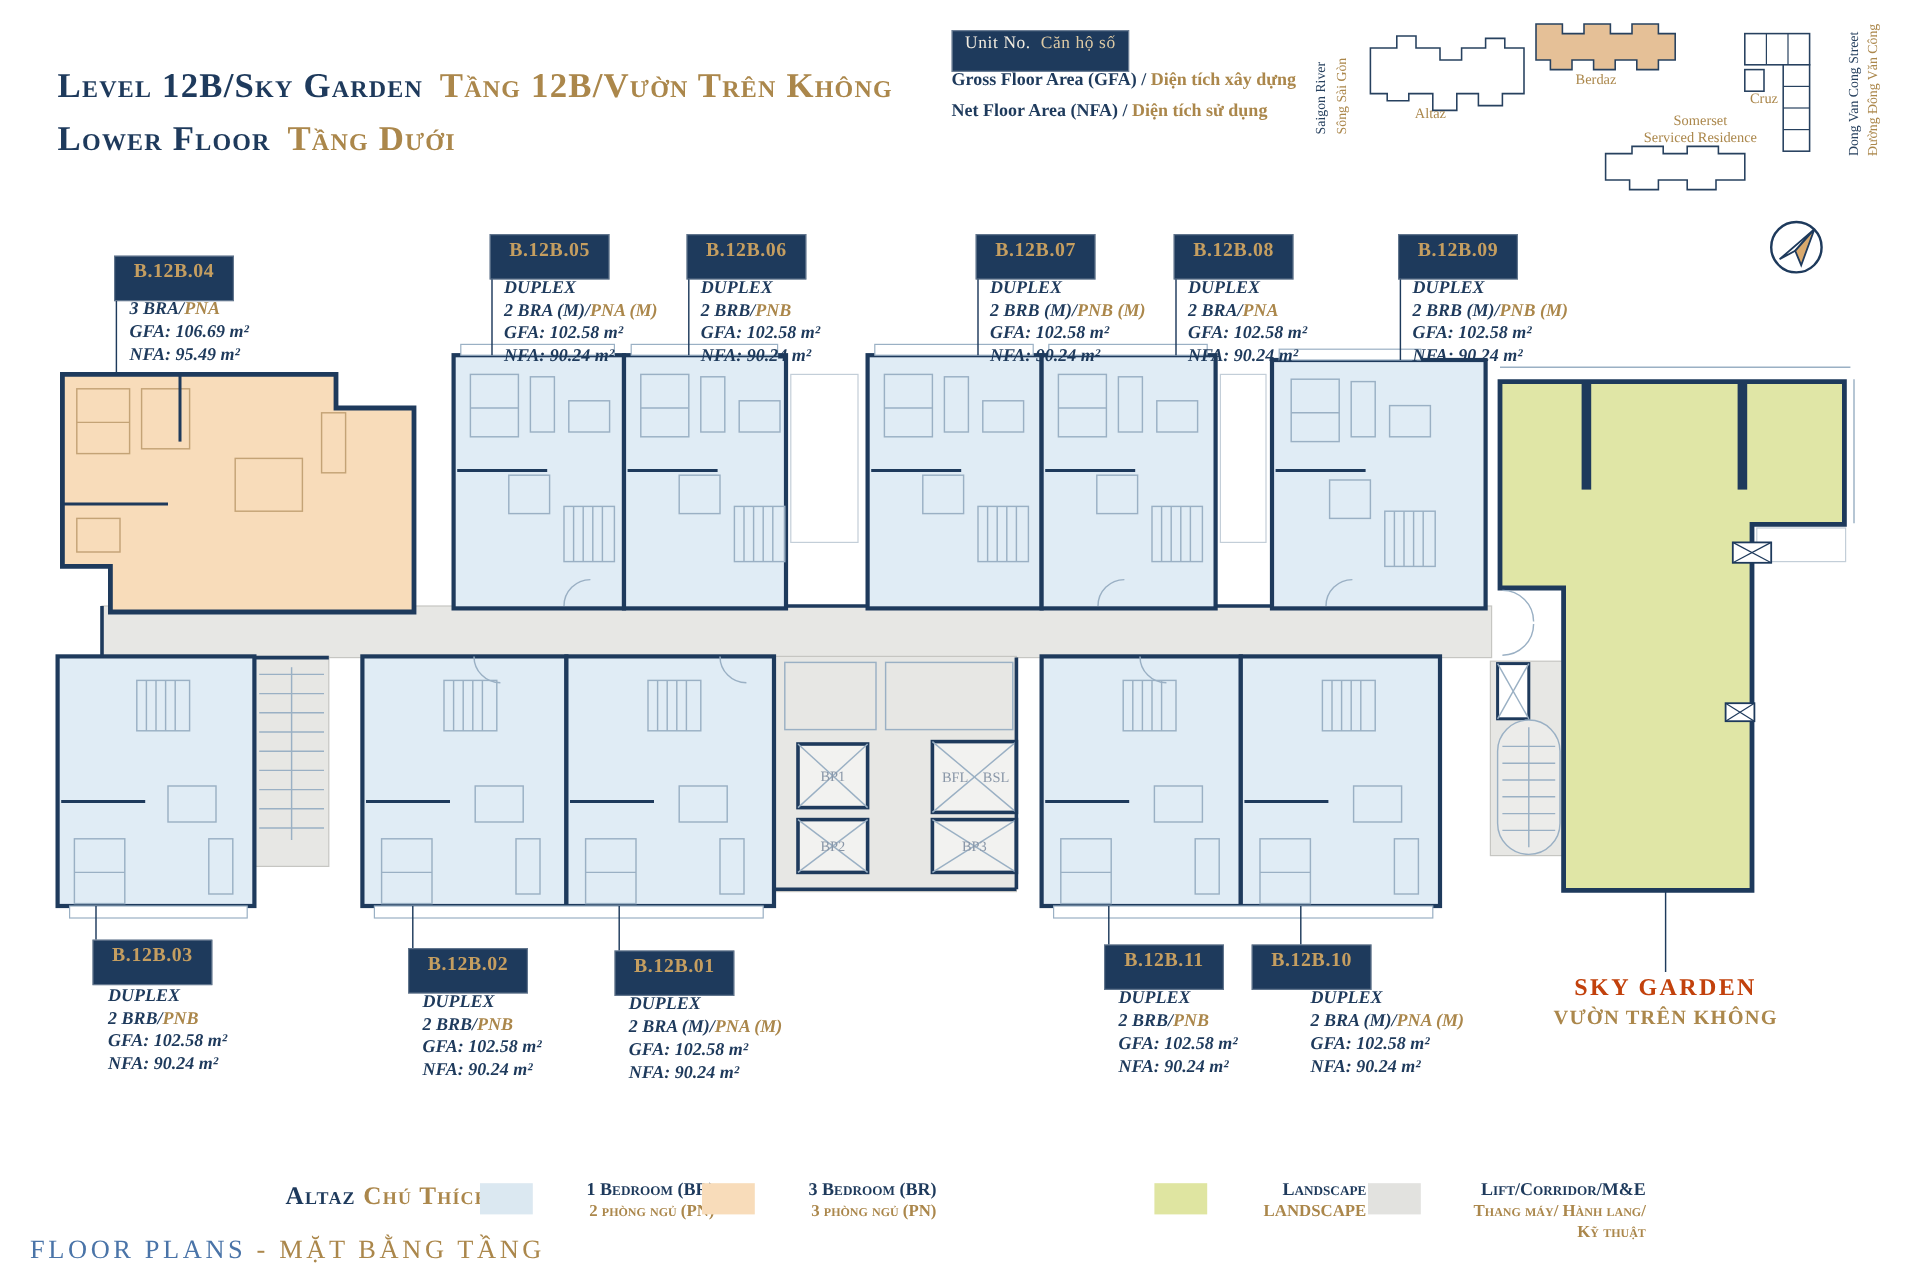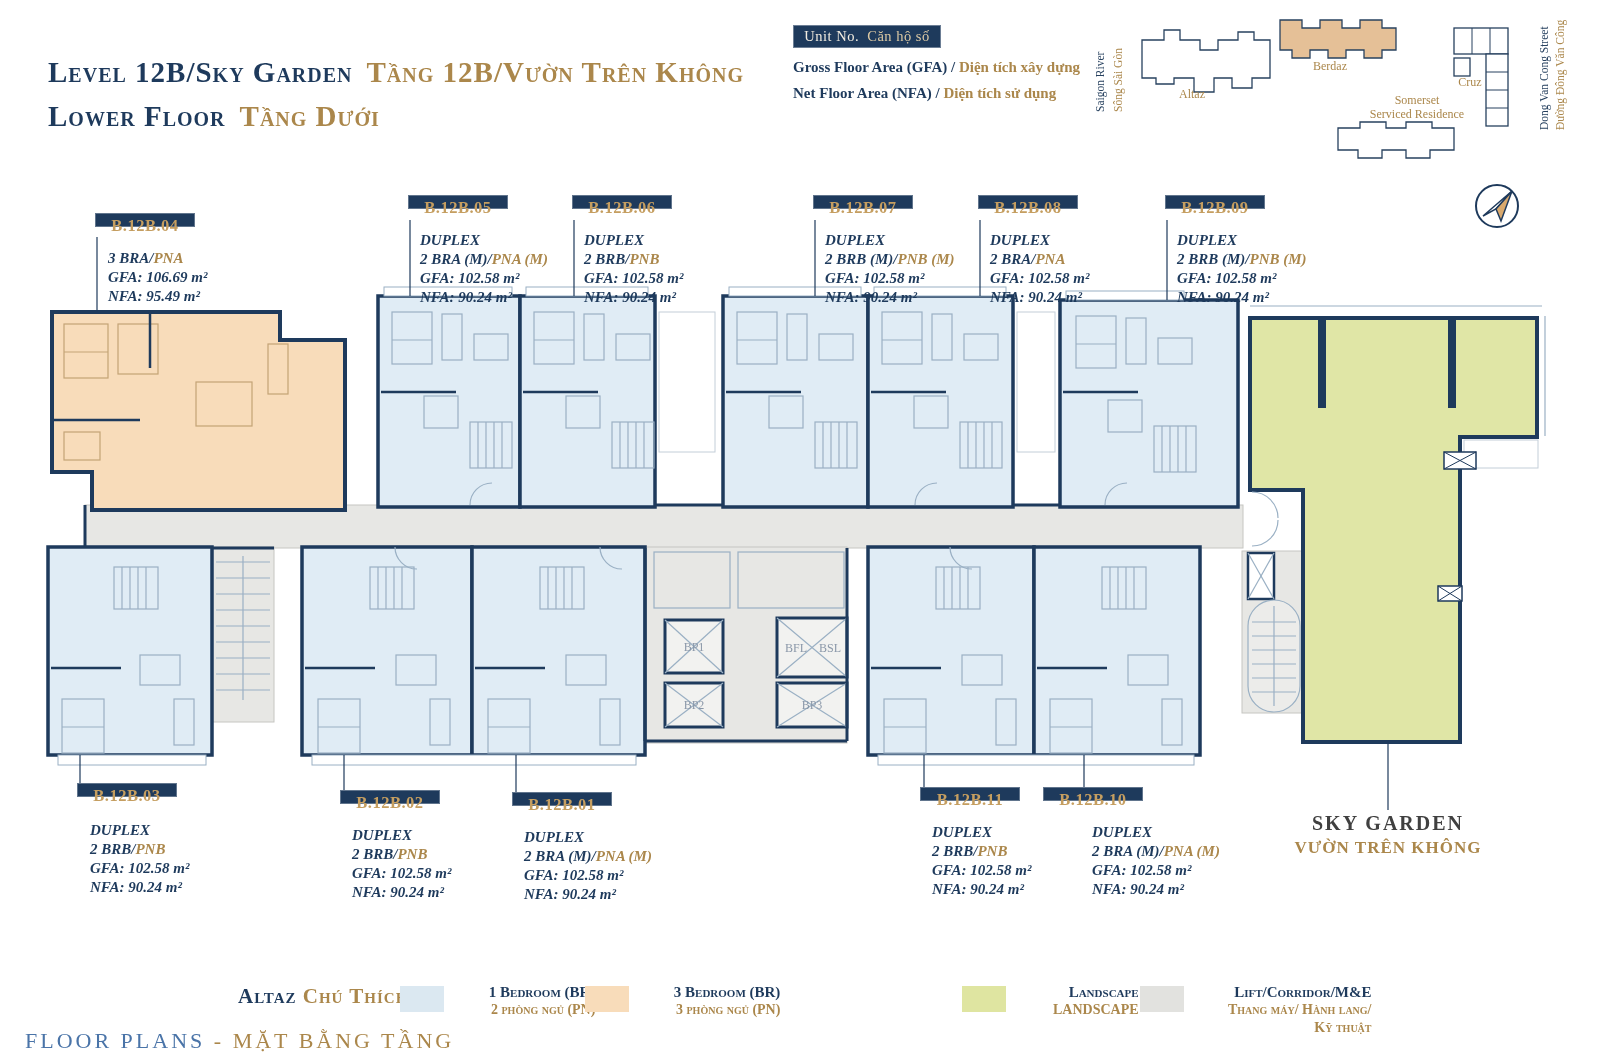--- a/index.html
+++ b/index.html
@@ -9,34 +9,34 @@
   }
   .abs{position:absolute;}
   .nv{color:#1e3a5c;}
   .gd{color:#ab874b;}
   .sc{font-variant:small-caps;text-align:right;}
   
   .t1{font-size:29px;font-weight:bold;letter-spacing:1px;white-space:nowrap;}
   .t1 .gd{margin-left:14px;}
   
   .key-box{
-    background:#1e3a5c;color:#f2ece0;width:148px;height:23px;line-height:23px;
+    background:#1e3a5c;color:#f2ece0;width:148px;height:35px;line-height:23px;
     font-size:14.5px;text-align:center;letter-spacing:.5px;
     box-shadow:inset 0 0 0 1px rgba(255,255,255,.35);
   }
   .key-line{font-size:15px;font-weight:bold;white-space:nowrap;}
   
   .u-box{
-    background:#1e3a5c;color:#c59e60;width:100px;height:14px;line-height:25px;
+    background:#1e3a5c;color:#c59e60;width:100px;height:38px;line-height:25px;
     text-align:center;font-size:16.5px;font-weight:bold;letter-spacing:.5px;
     box-shadow:inset 0 0 0 1px rgba(255,255,255,.3);
   }
   .u-desc{font-size:15px;line-height:19px;font-weight:bold;white-space:nowrap;font-style:italic;}
   
-  .sky-en{font-size:20px;font-weight:bold;letter-spacing:2px;color:#404040;white-space:nowrap;}
+  .sky-en{font-size:20px;font-weight:bold;letter-spacing:2px;color:#c2410c;white-space:nowrap;}
   .sky-vi{font-size:17px;font-weight:bold;letter-spacing:1px;color:#ab874b;white-space:nowrap;}
   
   .lg-title{font-size:21px;font-weight:bold;letter-spacing:1px;white-space:nowrap;}
   .lg-en{font-size:15px;font-weight:bold;color:#1e3a5c;line-height:18px;white-space:nowrap;}
   .lg-vi{font-size:14px;font-weight:bold;color:#ab874b;line-height:18px;white-space:nowrap;margin-left:36px;}
   .swatch{width:44px;height:26px;}
   .footer{font-size:22px;letter-spacing:3px;white-space:nowrap;margin-top:12px;}
   .footer .en{color:#4a74a8;}
   .footer .vi{color:#ab874b;}
   

